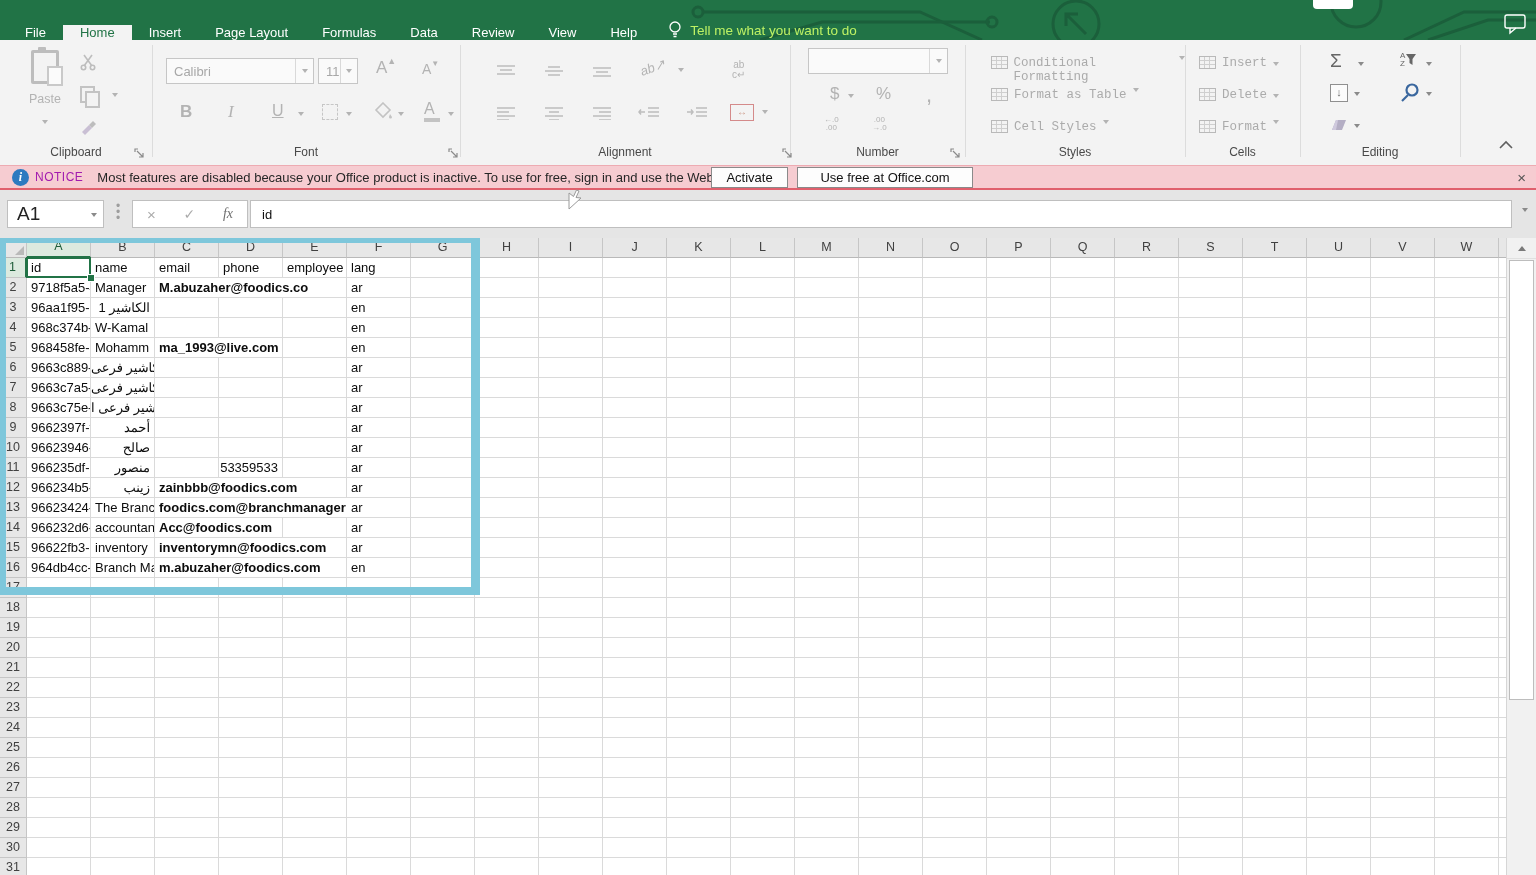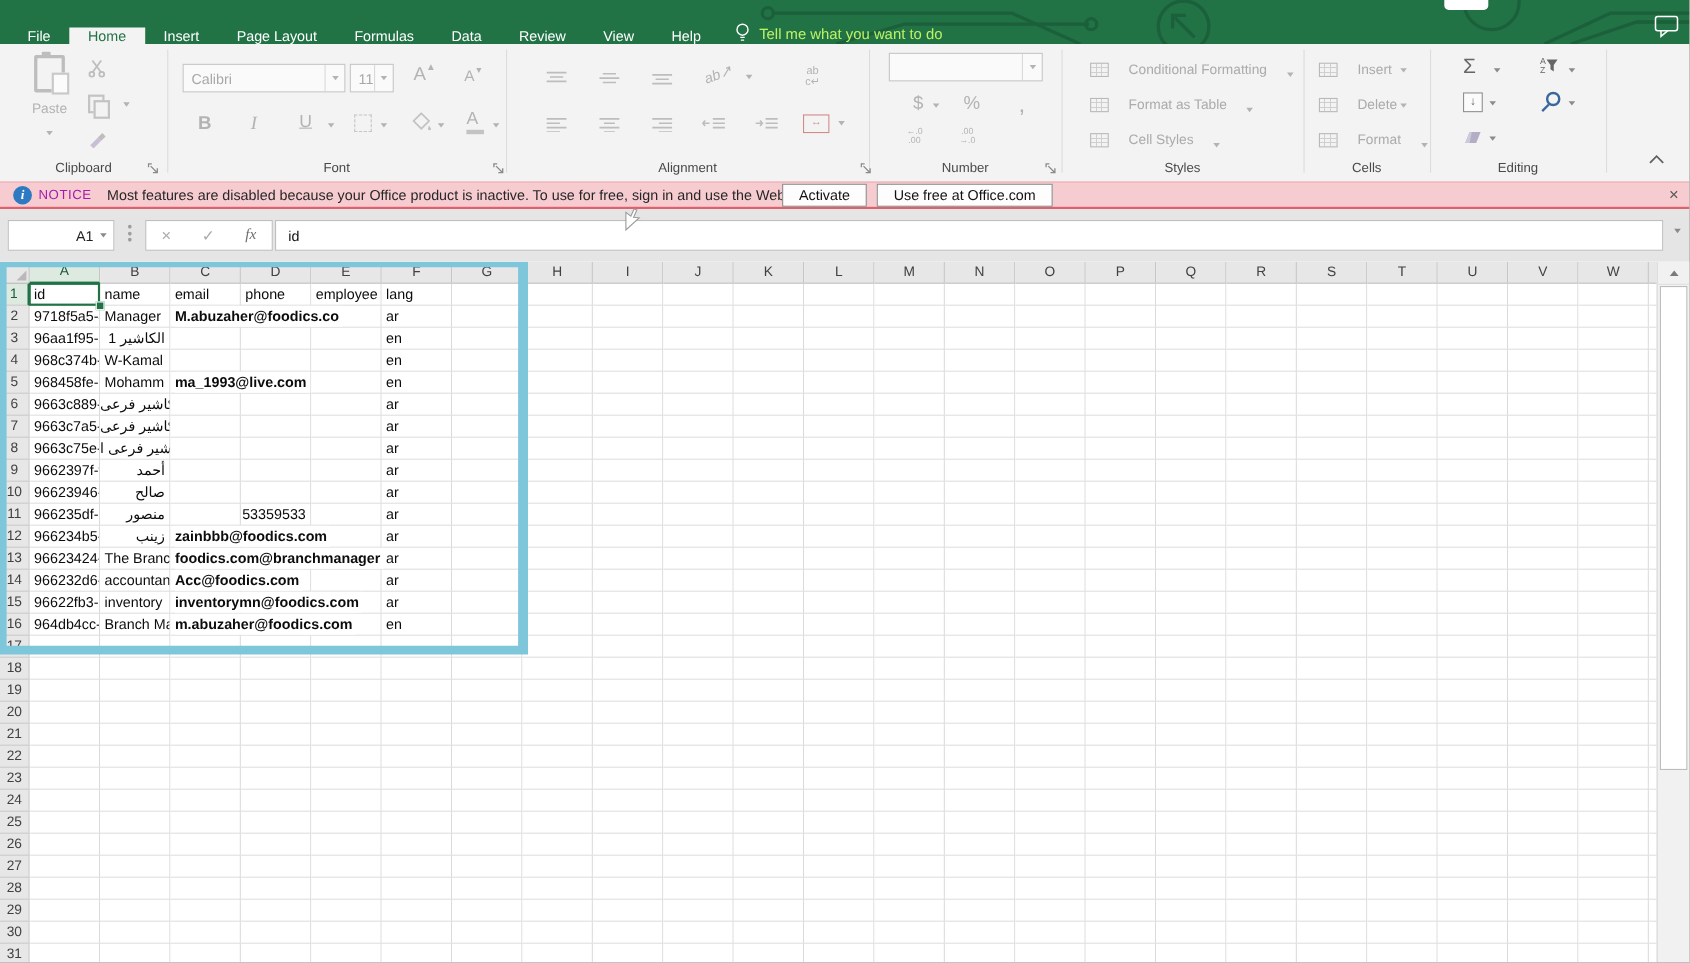--- a/index.html
+++ b/index.html
@@ -31,43 +31,43 @@
   .combo .cbtn{width:17px;align-self:stretch;border-left:1px solid #d9d9d9;display:flex;align-items:center;justify-content:center;}
   .clip-ico{width:22px;height:28px;border:3px solid #bdbdbd;border-radius:2px;position:relative;background:#f3f3f3;}
   .clip-ico:before{content:'';position:absolute;top:-6px;left:4px;width:8px;height:4px;background:#bdbdbd;border-radius:1px;}
   .clip-ico:after{content:'';position:absolute;right:-7px;bottom:-5px;width:12px;height:16px;background:#fbfbfb;border:2px solid #c9c9c9;}
   .copy-ico{width:11px;height:13px;border:2px solid #c3c3c3;position:relative;background:#f3f3f3;}
   .copy-ico:after{content:'';position:absolute;left:3px;top:3px;width:11px;height:13px;border:2px solid #c3c3c3;background:#f3f3f3;}
   .bchar{font-size:17px;color:#b3b3b3;}
   .tbl-ico{width:17px;height:13px;border:1px solid #b9b9b9;box-sizing:border-box;
     background-image:linear-gradient(to bottom, transparent 0 3px,#cfcfcf 3px 4px,transparent 4px 7px,#cfcfcf 7px 8px,transparent 8px),
                      linear-gradient(to right, transparent 0 4px,#cfcfcf 4px 5px,transparent 5px 9px,#cfcfcf 9px 10px,transparent 10px);}
-  .styles-row,.cells-row{position:absolute;display:flex;align-items:flex-end;gap:18px;font-size:12.5px;color:#ababab;}
+  .styles-row,.cells-row{position:absolute;display:flex;align-items:flex-start;gap:6px;font-size:12.5px;color:#ababab;font-family:Liberation Mono, monospace;}
   .twoline{font-size:8px;line-height:8px;color:#b3b3b3;text-align:center;}
   .fill-down-ico{width:16px;height:16px;border:1px solid #8f8f8f;color:#6f6f6f;font-size:11px;line-height:15px;text-align:center;background:#fbfbfb;}
 
   
   .notice{position:absolute;left:0;top:165px;width:1536px;height:25px;box-sizing:border-box;background:#f6ccd1;
           border-top:1px solid #edabb2;border-bottom:2px solid #e0606d;display:flex;align-items:center;}
   .ninfo{width:17px;height:17px;border-radius:50%;background:#2d7ac0;color:#fff;font-size:12px;font-weight:bold;
          font-family:"Liberation Serif",serif;text-align:center;line-height:17px;margin-left:12px;font-style:italic;}
   .nbadge{font-size:12px;color:#a21caf;margin-left:6px;letter-spacing:.5px;}
   .nmsg{font-size:13px;color:#262626;margin-left:14px;}
   .nbtn{box-sizing:border-box;height:21px;background:#fdfdfd;border:1px solid #8a8a8a;font-size:13px;color:#111;
         display:flex;align-items:center;justify-content:center;padding:0 12px;}
   .nbtn.activate{position:absolute;left:711px;width:77px;}
   .nbtn.activate::first-letter{text-decoration:underline;}
-  .nbtn.webfree{position:absolute;left:797px;width:160px;}
+  .nbtn.webfree{position:absolute;left:797px;width:176px;}
   .nclose{position:absolute;right:10px;font-size:15px;color:#555;}
 
   
   .fbar{position:absolute;left:0;top:190px;width:1536px;height:48px;background:#e5e5e5;}
   .namebox{position:absolute;left:7px;top:10px;width:97px;height:28px;background:#fff;border:1px solid #bfbfbf;
            box-sizing:border-box;display:flex;align-items:center;}
-  .namebox .nv{flex:1;padding-left:9px;font-size:13px;color:#222;text-align:right;}
+  .namebox .nv{flex:1;padding-left:9px;font-size:19px;color:#222;}
   .namebox .nb{width:18px;text-align:center;}
   .grip{position:absolute;left:116px;top:13px;color:#9d9d9d;font-size:12px;letter-spacing:0;line-height:6px;}
   .fxcluster{position:absolute;left:132px;top:10px;width:116px;height:28px;background:#fff;border:1px solid #bfbfbf;
              box-sizing:border-box;display:flex;align-items:center;justify-content:space-around;}
   .fxx{color:#ababab;font-size:15px;}
   .fxc{color:#ababab;font-size:14px;}
   .fxfx{color:#6f6f6f;font-size:14px;font-family:Liberation Serif, serif;font-style:italic;}
   .finput{position:absolute;left:250px;top:10px;width:1262px;height:28px;background:#fff;border:1px solid #bfbfbf;
           box-sizing:border-box;font-size:13px;color:#111;display:flex;align-items:center;padding-left:11px;}
   .fexpand{position:absolute;right:8px;top:18px;}

